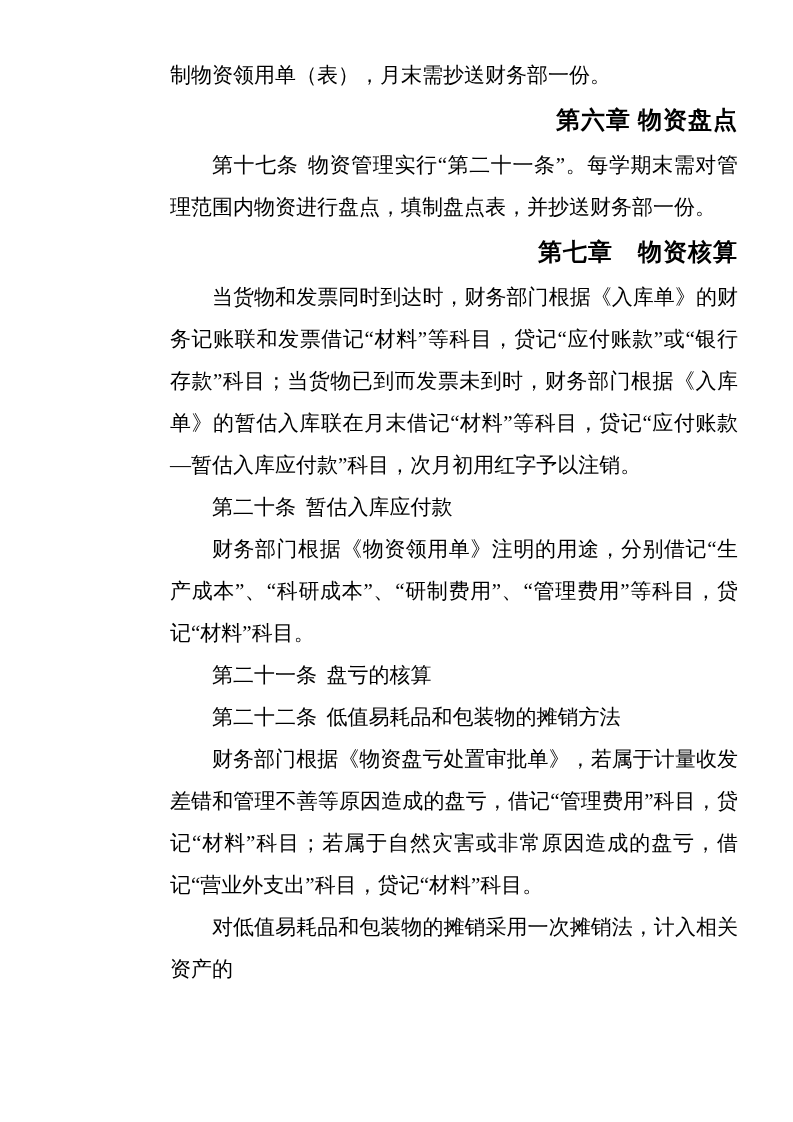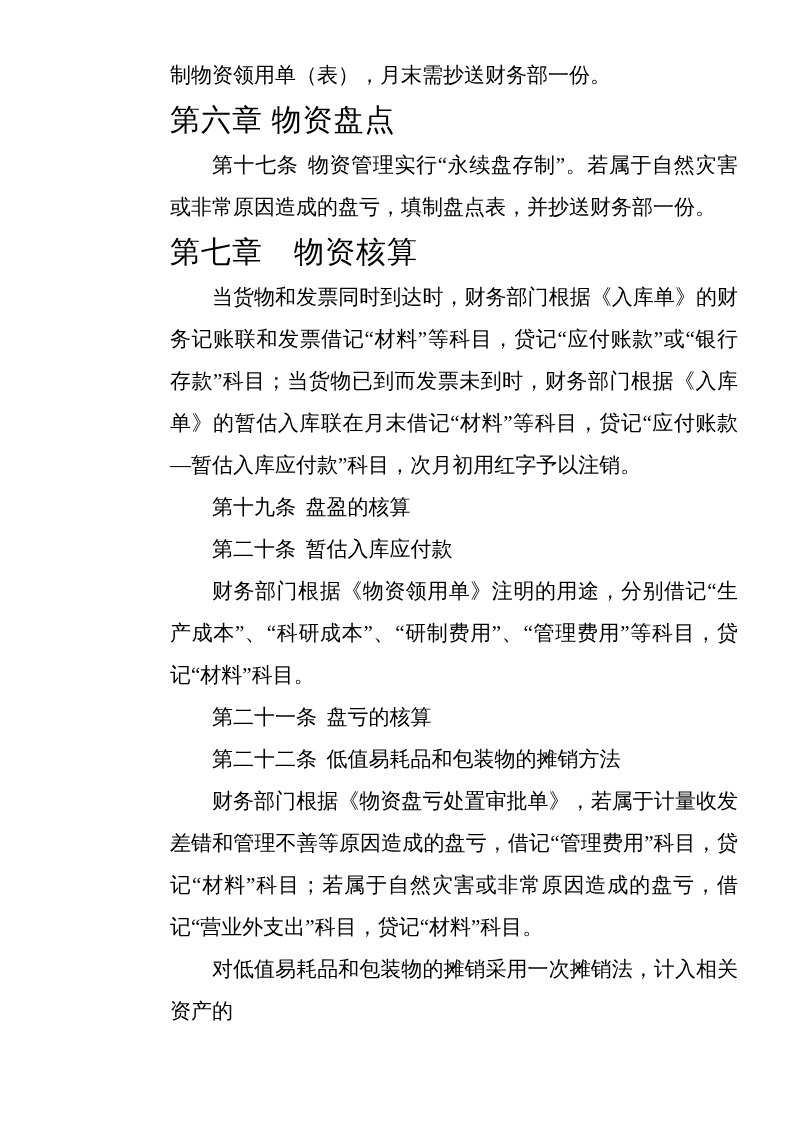--- a/index.html
+++ b/index.html
@@ -31,49 +31,46 @@
   }
   .content p.indent {
     text-indent: 42px;
   }
   .article-label {
     font-weight: normal;
     margin-right: 0.45em;
   }
   h2.chapter {
     margin: 3px 0;
-    font-size: 30px;
-    font-weight: normal;
-    text-align: left;
+    font-size: 24px;
+    font-weight: bold;
+    text-align: right;
     line-height: 42px;
     letter-spacing: 1px;
   }
 </style>
 </head>
 <body>
 
 <div class="page">
   <div class="content">
 
     <p>制物资领用单（表），月末需抄送财务部一份。</p>
 
     <h2 class="chapter">第六章 物资盘点</h2>
 
     <p class="indent">
-      <span class="article-label">第十七条</span><span>物资管理实行“永续盘存制”。若属于自然灾害或非常原因造成的盘亏，填制盘点表，并抄送财务部一份。</span>
+      <span class="article-label">第十七条</span><span>物资管理实行“第二十一条”。每学期末需对管理范围内物资进行盘点，填制盘点表，并抄送财务部一份。</span>
     </p>
 
     <h2 class="chapter">第七章　物资核算</h2>
 
 
     <p class="indent">当货物和发票同时到达时，财务部门根据《入库单》的财务记账联和发票借记“材料”等科目，贷记“应付账款”或“银行存款”科目；当货物已到而发票未到时，财务部门根据《入库单》的暂估入库联在月末借记“材料”等科目，贷记“应付账款—暂估入库应付款”科目，次月初用红字予以注销。</p>
 
-    <p class="indent">
-      <span class="article-label">第十九条</span><span>盘盈的核算</span>
-    </p>
 
 
     <p class="indent">
       <span class="article-label">第二十条</span><span>暂估入库应付款</span>
     </p>
 
     <p class="indent">财务部门根据《物资领用单》注明的用途，分别借记“生产成本”、“科研成本”、“研制费用”、“管理费用”等科目，贷记“材料”科目。</p>
 
     <p class="indent">
       <span class="article-label">第二十一条</span><span>盘亏的核算</span>

